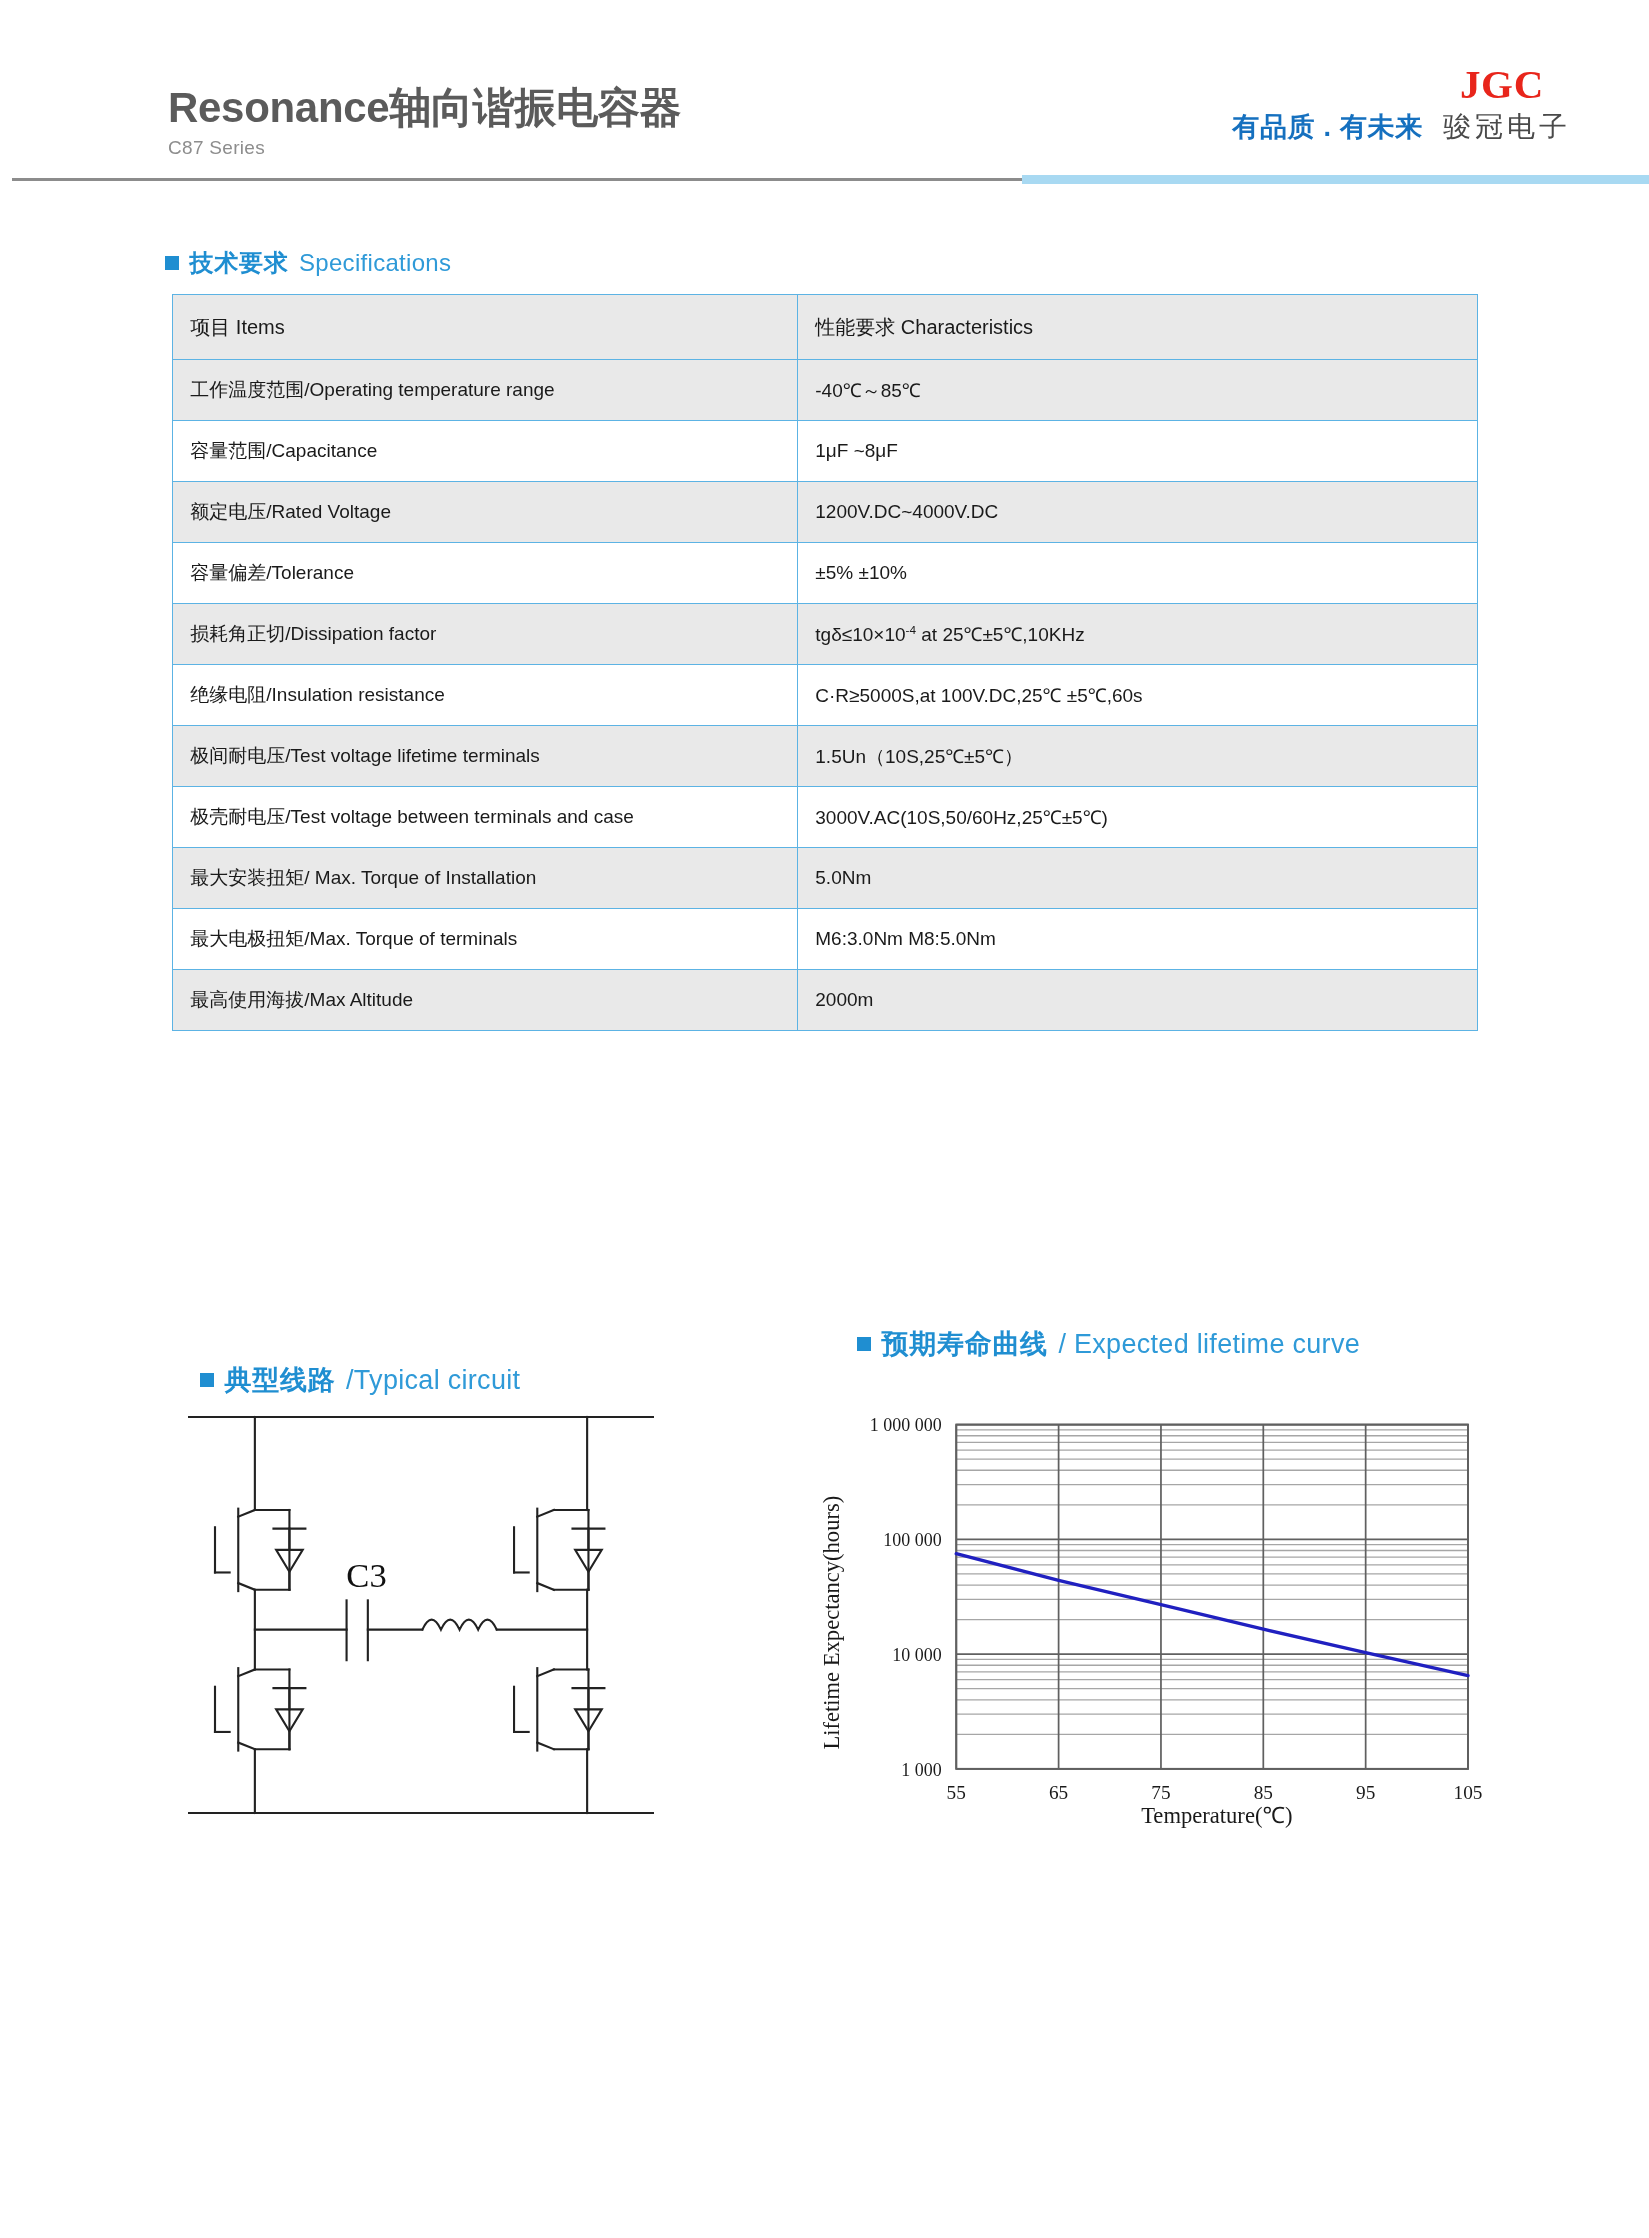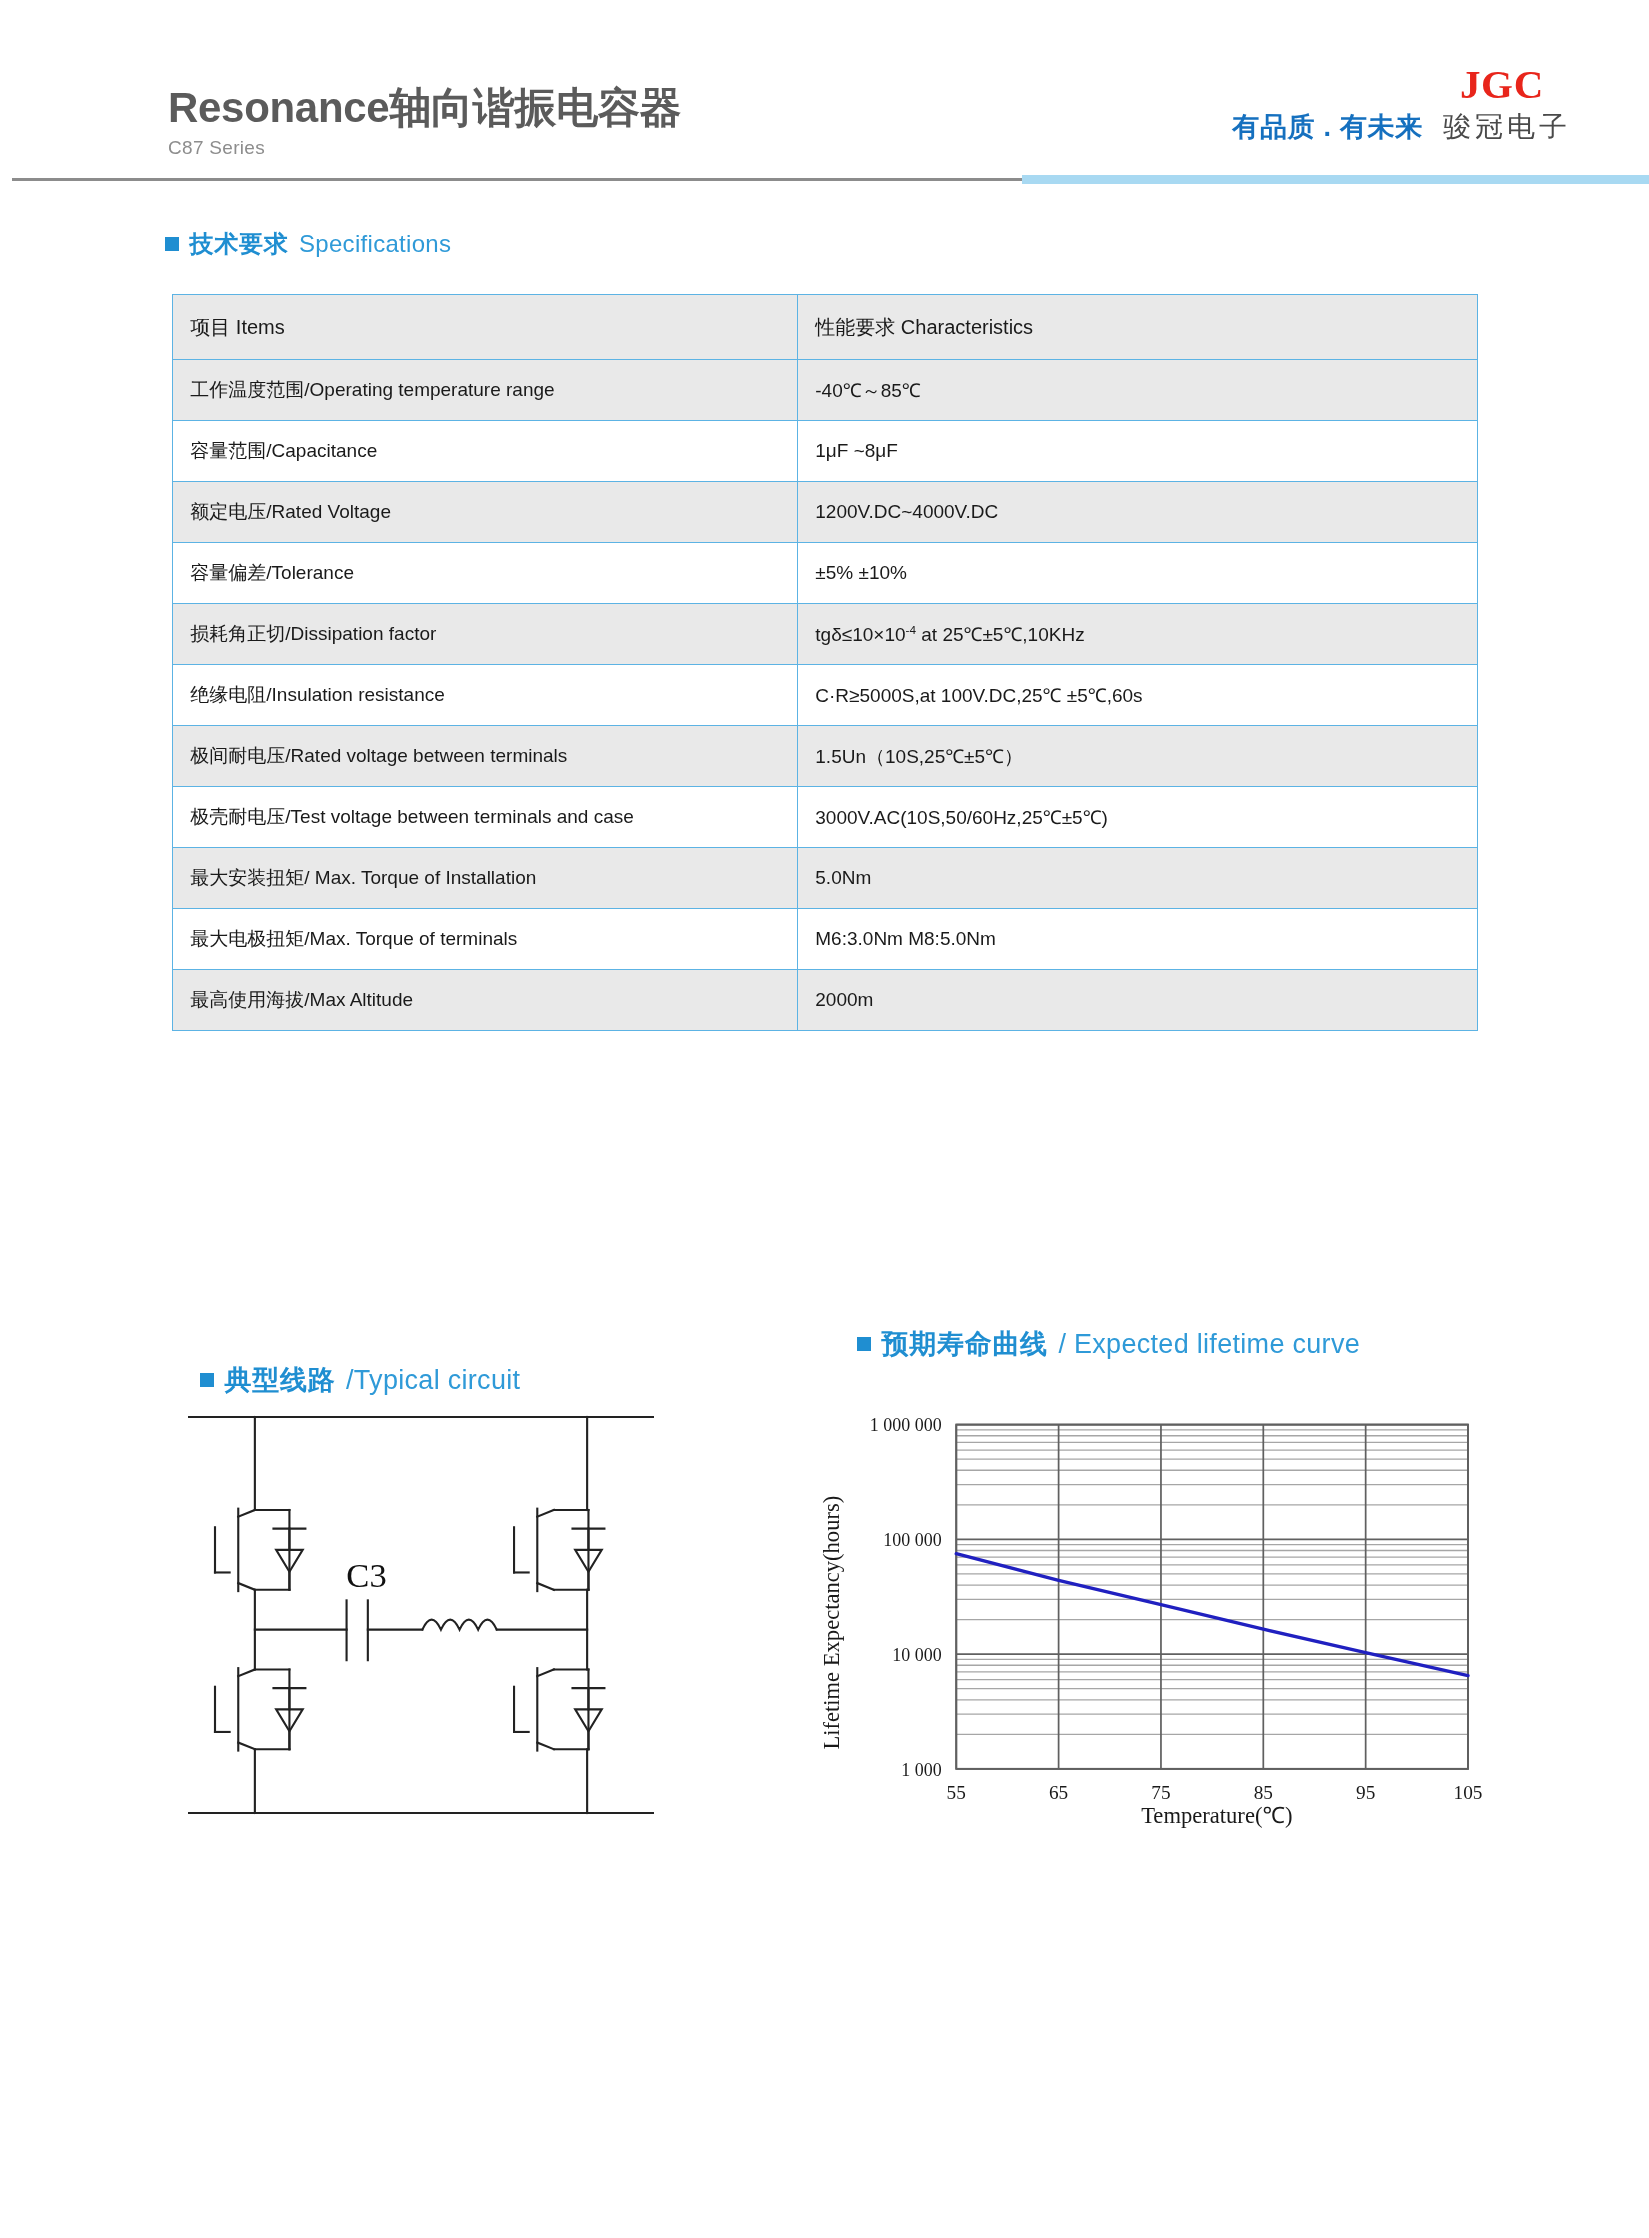--- a/index.html
+++ b/index.html
@@ -55,21 +55,21 @@
 
   
   .section-heading {
     position:absolute; display:flex; align-items:center; gap:10.6px;
     white-space:nowrap;
   }
   .heading-marker { width:14px; height:14px; background:#1f8ed1; display:block; }
   .heading-cn { font-size:24.6px; font-weight:bold; color:#1f8ed1; letter-spacing:0.7px; }
   .heading-en { font-size:24.6px; color:#2f9ad8; letter-spacing:0.3px; }
 
-  #spec-heading { left:165px; top:228px; }
+  #spec-heading { left:165px; top:247px; }
   #spec-heading .heading-cn { font-size:24px; }
   #spec-heading .heading-en { font-size:24px; }
 
   #circuit-heading { left:200px; top:1326px;margin-top:36px; }
   #circuit-heading .heading-cn, #circuit-heading .heading-en { font-size:27px; }
   #lifetime-heading { left:857px; top:1326px; }
   #lifetime-heading .heading-cn, #lifetime-heading .heading-en { font-size:27px; }
 
   
   #spec-table {
@@ -158,21 +158,21 @@
       </tr>
       <tr class="even">
         <td>损耗角正切/Dissipation factor</td>
         <td>tgδ≤10×10<sup>-4</sup> at 25℃±5℃,10KHz</td>
       </tr>
       <tr class="odd">
         <td>绝缘电阻/Insulation resistance</td>
         <td>C·R≥5000S,at 100V.DC,25℃ ±5℃,60s</td>
       </tr>
       <tr class="even">
-        <td>极间耐电压/Rated voltage between terminals</td>
+        <td>极间耐电压/Test voltage lifetime terminals</td>
         <td>1.5Un（10S,25℃±5℃）</td>
       </tr>
       <tr class="odd">
         <td>极壳耐电压/Test voltage between terminals and case</td>
         <td>3000V.AC(10S,50/60Hz,25℃±5℃)</td>
       </tr>
       <tr class="even">
         <td>最大安装扭矩/ Max. Torque of Installation</td>
         <td>5.0Nm</td>
       </tr>

